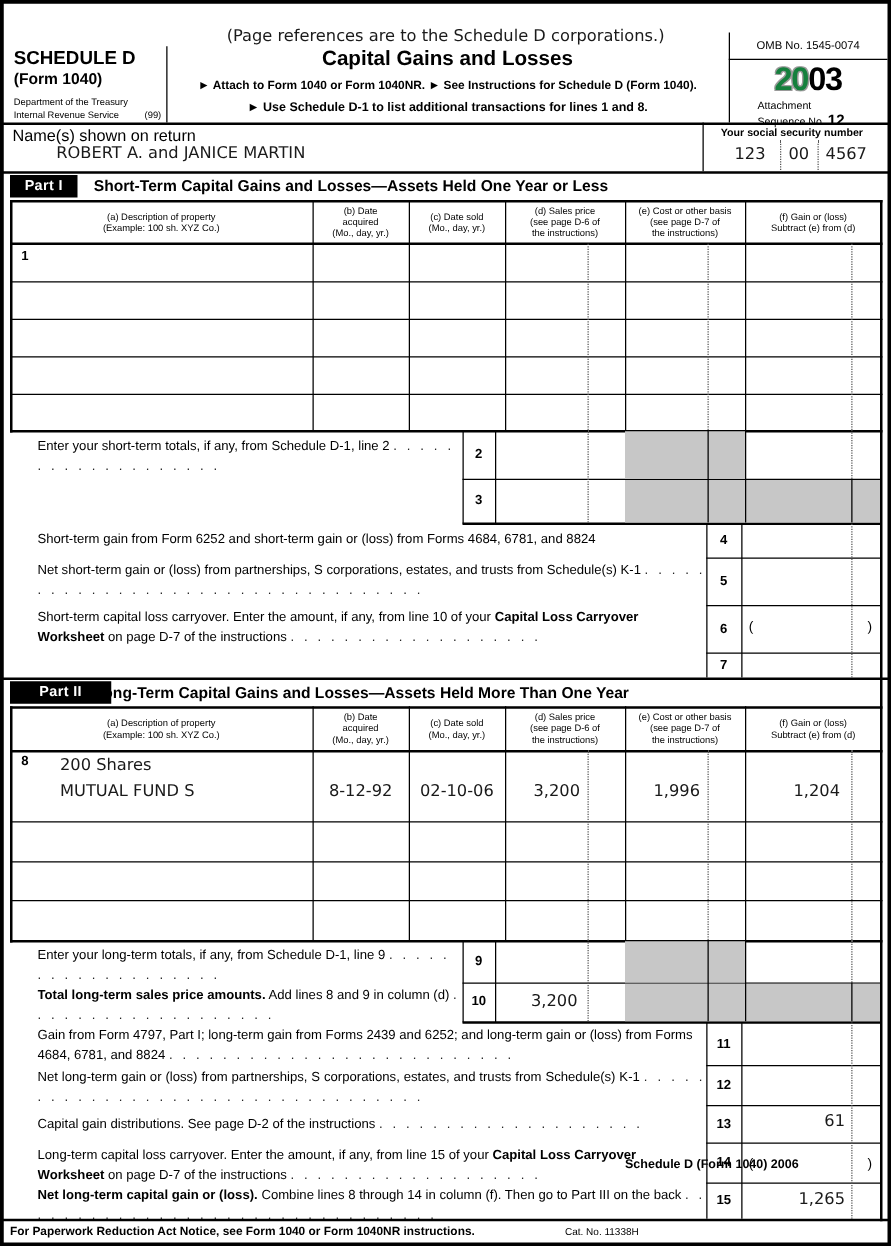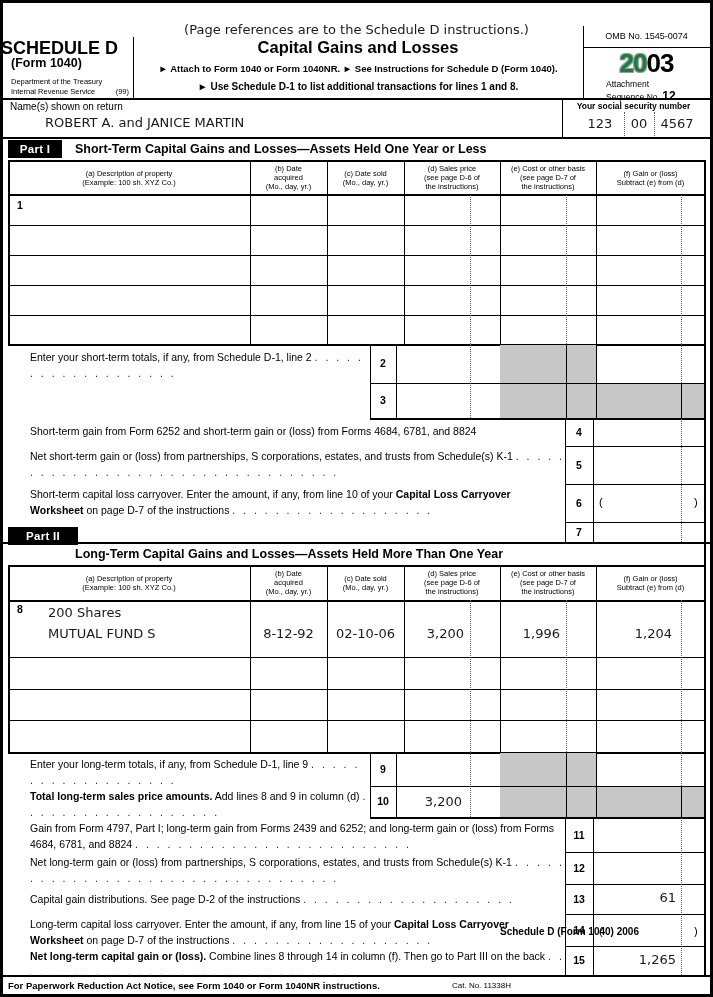--- a/index.html
+++ b/index.html
@@ -27,48 +27,48 @@
   .paren{position:absolute;font-size:11px}
   .yr{position:absolute;left:583px;top:49px;width:127px;text-align:center;
       font-size:26px;font-weight:700;letter-spacing:-1px;line-height:28px}
   .yr-out{color:#15803d;text-shadow:-1px -1px 0 #9a9a9a,1px -1px 0 #9a9a9a,-1px 1px 0 #9a9a9a,1px 1px 0 #9a9a9a}
 </style>
 </head>
 <body>
 
 <div class="page">
 
-  <div class="t fill ctr" style="left:0;top:22px;width:713px">(Page references are to the Schedule D instructions.)</div>
+  <div class="t fill ctr" style="left:0;top:22px;width:713px">(Page references are to the Schedule D corporations.)</div>
 
   <div class="vl" style="left:133px;top:37px;height:61px"></div>
   <div class="vl" style="left:583px;top:26px;height:72px"></div>
   <div class="hl" style="left:583px;top:47px;width:127px"></div>
   <div class="hl" style="left:0;top:98px;width:713px;height:2px"></div>
 
-  <div class="t b" style="left:1px;top:38px;font-size:18px">SCHEDULE D</div>
+  <div class="t b" style="left:11px;top:38px;font-size:15px">SCHEDULE D</div>
   <div class="t b" style="left:11px;top:56px;font-size:12.5px">(Form 1040)</div>
   <div class="t" style="left:11px;top:77px;font-size:7.5px">Department of the Treasury</div>
   <div class="t" style="left:11px;top:87px;width:118px;font-size:7.5px;display:flex;justify-content:space-between">
     <span>Internal Revenue Service</span>
     <span>(99)</span>
   </div>
 
   <div class="t b ctr" style="left:133px;top:38px;width:450px;font-size:16.5px">Capital Gains and Losses</div>
   <div class="t b ctr" style="left:123px;top:63px;width:470px;font-size:9.5px;white-space:nowrap">► Attach to Form 1040 or Form 1040NR.   ► See Instructions for Schedule D (Form 1040).</div>
   <div class="t b ctr" style="left:133px;top:81px;width:450px;font-size:10px">► Use Schedule D-1 to list additional transactions for lines 1 and 8.</div>
 
   <div class="t ctr" style="left:583px;top:31px;width:127px;font-size:9px">OMB No. 1545-0074</div>
   <div class="yr"><span class="yr-out">20</span><span>03</span></div>
   <div class="t" style="left:606px;top:79px;font-size:8.5px">Attachment</div>
   <div class="t" style="left:606px;top:89px;font-size:8.5px">
     <span>Sequence No.</span>
     <span class="b" style="font-size:12px">12</span>
   </div>
 
-  <div class="t" style="left:10px;top:101px;font-size:10px">Name(s) shown on return</div>
+  <div class="t" style="left:10px;top:101px;font-size:13px">Name(s) shown on return</div>
   <div class="t fill" style="left:45px;top:115px">ROBERT A. and JANICE MARTIN</div>
   <div class="vl" style="left:562px;top:98px;height:39px"></div>
   <div class="t b ctr" style="left:562px;top:101px;width:143px;font-size:8.5px">Your social security number</div>
   <div class="t fill ctr" style="left:582px;top:116px;width:36px">123</div>
   <div class="dl" style="left:624px;top:112px;height:24px"></div>
   <div class="t fill ctr" style="left:626px;top:116px;width:26px">00</div>
   <div class="dl" style="left:654px;top:112px;height:24px"></div>
   <div class="t fill ctr" style="left:656px;top:116px;width:42px">4567</div>
   <div class="hl" style="left:0;top:137px;width:713px;height:2px"></div>
 
@@ -146,21 +146,21 @@
   <div class="num" style="left:565px;top:446px;width:28px;height:38px;line-height:38px">5</div>
   <div class="li" style="left:30px;top:487px;width:532px;height:31px">
     <span>Short-term capital loss carryover. Enter the amount, if any, from line 10 of your </span><span class="b">Capital Loss Carryover Worksheet</span><span> on page D-7 of the instructions</span>
     <span class="dots">. . . . . . . . . . . . . . . . . . .</span>
   </div>
   <div class="num" style="left:565px;top:484px;width:28px;height:38px;line-height:38px">6</div>
   <div class="paren" style="left:599px;top:496px">(</div>
   <div class="paren" style="left:694px;top:496px">)</div>
   <div class="num" style="left:565px;top:522px;width:28px;height:20px;line-height:20px">7</div>
 
-  <div class="badge" style="left:8px;top:527px;width:70px;height:18px">Part II</div>
+  <div class="badge" style="left:8px;top:545px;width:81px;height:18px">Part II</div>
   <div class="ptitle" style="left:75px;top:547px">Long-Term Capital Gains and Losses—Assets Held More Than One Year</div>
 
   <div class="hl" style="left:8px;top:565px;width:698px;height:2px"></div>
   <div class="hl" style="left:8px;top:600px;width:698px;height:2px"></div>
   <div class="hl" style="left:8px;top:657px;width:698px"></div>
   <div class="hl" style="left:8px;top:689px;width:698px"></div>
   <div class="hl" style="left:8px;top:720px;width:698px"></div>
   <div class="hl" style="left:8px;top:752px;width:698px;height:2px"></div>
   <div class="vl" style="left:8px;top:565px;height:189px;width:2px"></div>
   <div class="vl" style="left:250px;top:565px;height:187px"></div>

